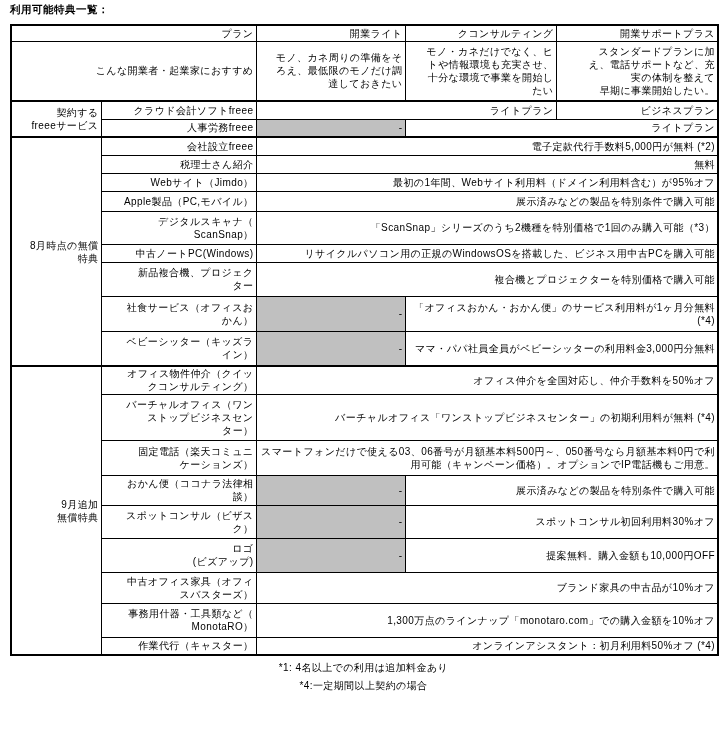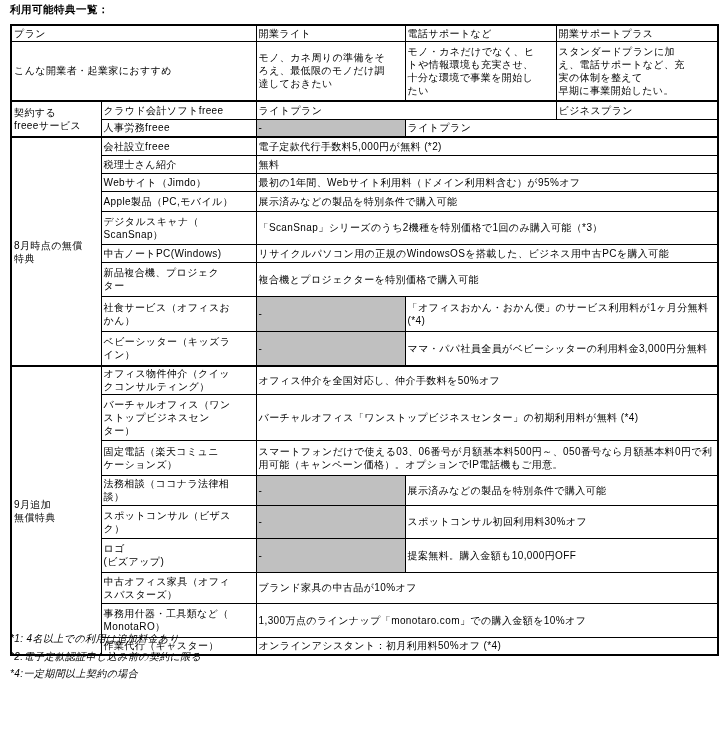--- a/index.html
+++ b/index.html
@@ -19,33 +19,33 @@
   table.benefits{
     position:absolute;left:10px;top:24px;
     width:707px;
     border-collapse:collapse;
     table-layout:fixed;
     border:2px solid #000;
   }
   table.benefits td{
     border:1px solid #000;
     padding:0 2px;
-    text-align:left;
+    text-align:right;
     vertical-align:middle;
     font-size:10px;
     line-height:13px;
     letter-spacing:0.4px;
     white-space:pre-line;
     overflow:hidden;
   }
   tr.group-start > td{border-top-width:2px;border-top-style:solid;}
   .notes{
-    position:absolute;left:10px;top:630px;width:707px;
-    text-align:left;
-    font-size:10px;line-height:17.5px;letter-spacing:0.4px;font-style:italic;
+    position:absolute;left:10px;top:659px;width:707px;
+    text-align:center;
+    font-size:10px;line-height:17.5px;letter-spacing:0.4px;
   }
   .notes div{height:17.5px;}
 </style>
 </head>
 <body>
 
 <div class="page">
 
   <div class="page-title">利用可能特典一覧：</div>
 
@@ -55,21 +55,21 @@
         <col style="width:155px">
         <col style="width:149px">
         <col style="width:151px">
         <col style="width:162px">
     </colgroup>
 
     <tbody>
         <tr style="height:16px">
       <td colspan="2">プラン</td>
       <td>開業ライト</td>
-      <td>電話サポートなど</td>
+      <td>クコンサルティング</td>
       <td>開業サポートプラス</td>
     </tr>
 
     <tr style="height:60px">
       <td colspan="2">こんな開業者・起業家におすすめ</td>
       <td>モノ、カネ周りの準備をそ
 ろえ、最低限のモノだけ調
 達しておきたい</td>
       <td>モノ・カネだけでなく、ヒ
 トや情報環境も充実させ、
@@ -151,21 +151,21 @@
 ストップビジネスセン
 ター）</td>
       <td colspan="3">バーチャルオフィス「ワンストップビジネスセンター」の初期利用料が無料 (*4)</td>
     </tr>
     <tr style="height:35px">
       <td>固定電話（楽天コミュニ
 ケーションズ）</td>
       <td colspan="3">スマートフォンだけで使える03、06番号が月額基本料500円～、050番号なら月額基本料0円で利用可能（キャンペーン価格）。オプションでIP電話機もご用意。</td>
     </tr>
     <tr style="height:30px">
-      <td>法務相談（ココナラ法律相
+      <td>おかん便（ココナラ法律相
 談）</td>
       <td style="background: rgb(192, 192, 192);">-</td>
       <td colspan="2">展示済みなどの製品を特別条件で購入可能</td>
     </tr>
     <tr style="height:33px">
       <td>スポットコンサル（ビザス
 ク）</td>
       <td style="background: rgb(192, 192, 192);">-</td>
       <td colspan="2">スポットコンサル初回利用料30%オフ</td>
     </tr>
@@ -187,17 +187,16 @@
     </tr>
     <tr style="height:18px">
       <td>作業代行（キャスター）</td>
       <td colspan="3">オンラインアシスタント：初月利用料50%オフ (*4)</td>
     </tr>
   </tbody>
     </table>
 
   <div class="notes">
     <div>*1: 4名以上での利用は追加料金あり</div>
-    <div>*2:電子定款認証申し込み前の契約に限る</div>
     <div>*4:一定期間以上契約の場合</div>
   </div>
 
 </div>
 
 </body></html>

